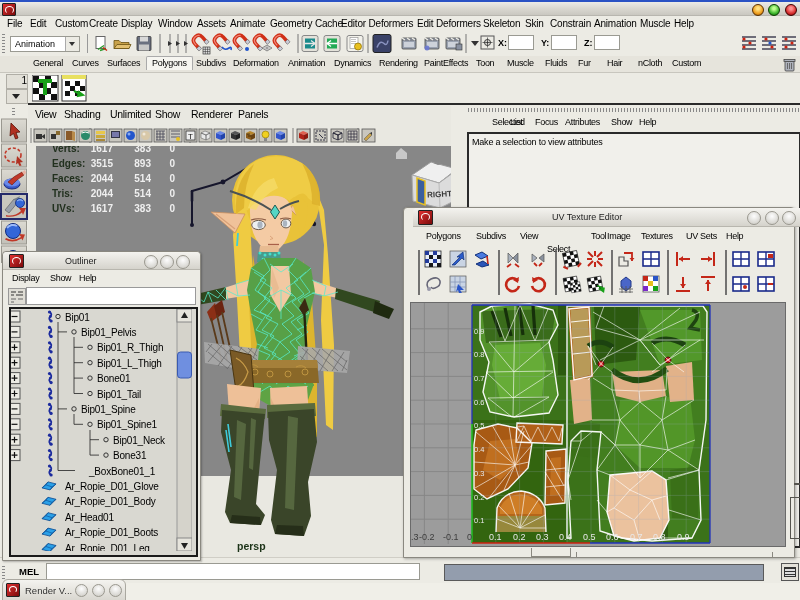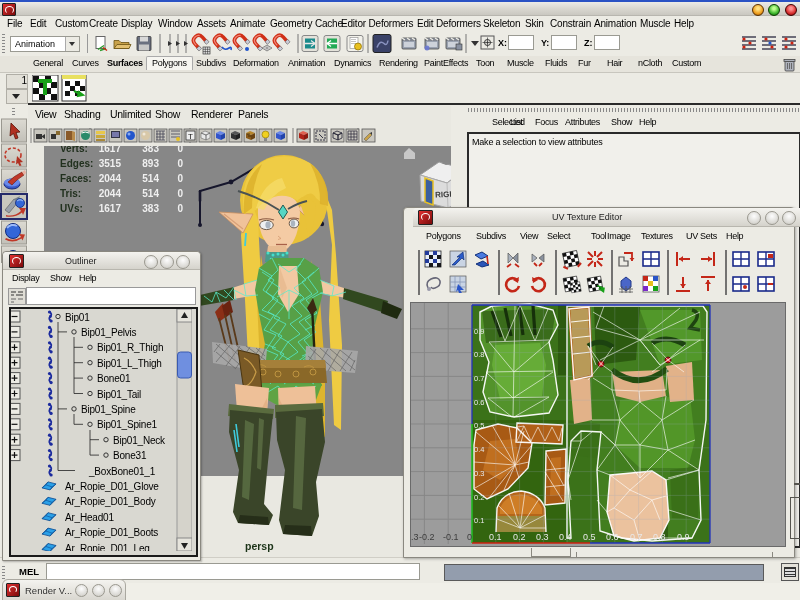--- a/index.html
+++ b/index.html
@@ -170,21 +170,21 @@
   <div class="abs txtfield" style="left:508px;top:4px;width:24px;height:13px;"></div>
   <div class="abs" style="left:541px;top:7px;font-weight:bold;font-size:9px;">Y:</div>
   <div class="abs txtfield" style="left:551px;top:4px;width:24px;height:13px;"></div>
   <div class="abs" style="left:584px;top:7px;font-weight:bold;font-size:9px;">Z:</div>
   <div class="abs txtfield" style="left:594px;top:4px;width:24px;height:13px;"></div>
 </div>
 
 <div class="abs m9" style="left:0;top:56px;width:800px;height:16px;background:#E6E4DC;border-bottom:1px solid #c8c6be;">
   <span class="abs" style="left:33px;top:2px;">General</span>
   <span class="abs" style="left:72px;top:2px;">Curves</span>
-  <span class="abs" style="left:107px;top:2px;font-weight:bold;">Surfaces</span>
+  <span class="abs" style="left:107px;top:2px;">Surfaces</span>
   <span class="abs" style="left:146px;top:0px;background:#F6F5F0;border:1px solid #aaa;border-bottom:none;padding:1px 5px 2px;border-radius:2px 2px 0 0;">Polygons</span>
   <span class="abs" style="left:196px;top:2px;">Subdivs</span>
   <span class="abs" style="left:233px;top:2px;">Deformation</span>
   <span class="abs" style="left:288px;top:2px;">Animation</span>
   <span class="abs" style="left:334px;top:2px;">Dynamics</span>
   <span class="abs" style="left:379px;top:2px;">Rendering</span>
   <span class="abs" style="left:424px;top:2px;">PaintEffects</span>
   <span class="abs" style="left:476px;top:2px;">Toon</span>
   <span class="abs" style="left:507px;top:2px;">Muscle</span>
   <span class="abs" style="left:545px;top:2px;">Fluids</span>
@@ -357,21 +357,21 @@
       <rect x="331" y="129" width="13" height="13" fill="#C9C7BF" stroke="#555" stroke-width="0.8"></rect>
       <path d="M333,133 l4,-2 l5,2 l-4,2 Z M333,133 l0,5 l5,2 l0,-5 Z M342,133 l0,5 l-4,2 l0,-5 Z" fill="none" stroke="#223" stroke-width="0.8"></path>
       <rect x="346" y="129" width="13" height="13" fill="#C9C7BF" stroke="#555" stroke-width="0.8"></rect>
       <path d="M348,131 h9 v9 h-9 Z M348,134 h9 M348,137 h9 M351,131 v9 M354,131 v9" stroke="#223" stroke-width="0.7" fill="none"></path>
       <rect x="362" y="129" width="13" height="13" fill="#C9C7BF" stroke="#555" stroke-width="0.8"></rect>
       <path d="M364,139 l6,-6 l2,2 l-6,6 Z" fill="#C8A24A" stroke="#555" stroke-width="0.5"></path>
         <path d="M370,133 l2,-1 l0,3 Z" fill="#333"></path>
     </g>
   </svg>
 
-  <div class="abs" id="vp3d" style="left:16px;top:40px;width:423px;height:330px;background:#878787;">
+  <div class="abs" id="vp3d" style="left:8px;top:40px;width:423px;height:330px;background:#878787;">
   <svg width="423" height="411" viewBox="28 146 423 411" xmlns="http://www.w3.org/2000/svg">
 
     <g font-family="Liberation Sans" font-size="10" font-weight="bold">
       <g fill="#21301e">
         <text x="44" y="152">Verts:</text>
         <text x="44" y="167">Edges:</text>
         <text x="44" y="182">Faces:</text>
         <text x="44" y="197">Tris:</text>
         <text x="44" y="212">UVs:</text>
       </g>
@@ -721,21 +721,21 @@
     </div>
     <div class="abs" style="left:139px;top:4px;font-size:9px;color:#222;">UV Texture Editor</div>
     <div class="abs" style="left:334px;top:3px;width:12px;height:12px;border-radius:50%;background:radial-gradient(circle at 50% 35%,#fdfdfd,#c9c7c0);border:1px solid #9a988f;"></div>
     <div class="abs" style="left:352px;top:3px;width:12px;height:12px;border-radius:50%;background:radial-gradient(circle at 50% 35%,#fdfdfd,#c9c7c0);border:1px solid #9a988f;"></div>
     <div class="abs" style="left:369px;top:3px;width:12px;height:12px;border-radius:50%;background:radial-gradient(circle at 50% 35%,#fdfdfd,#c9c7c0);border:1px solid #9a988f;"></div>
   </div>
   <div class="abs m9" style="left:0;top:19px;width:100%;height:17px;">
     <span class="abs" style="left:22px;top:4px;">Polygons</span>
     <span class="abs" style="left:72px;top:4px;">Subdivs</span>
     <span class="abs" style="left:116px;top:4px;">View</span>
-    <span class="abs" style="left:143px;top:4px;">Select</span>
+    <span class="abs" style="left:143px;top:17px;">Select</span>
     <span class="abs" style="left:187px;top:4px;">Tool</span>
     <span class="abs" style="left:203px;top:4px;">Image</span>
     <span class="abs" style="left:237px;top:4px;">Textures</span>
     <span class="abs" style="left:282px;top:4px;">UV Sets</span>
     <span class="abs" style="left:322px;top:4px;">Help</span>
   </div>
 
   <div class="abs" id="uvtools" style="left:0;top:38px;width:390px;height:54px;">
   <svg width="390" height="54" viewBox="404 246 390 54" xmlns="http://www.w3.org/2000/svg">
     <defs>

